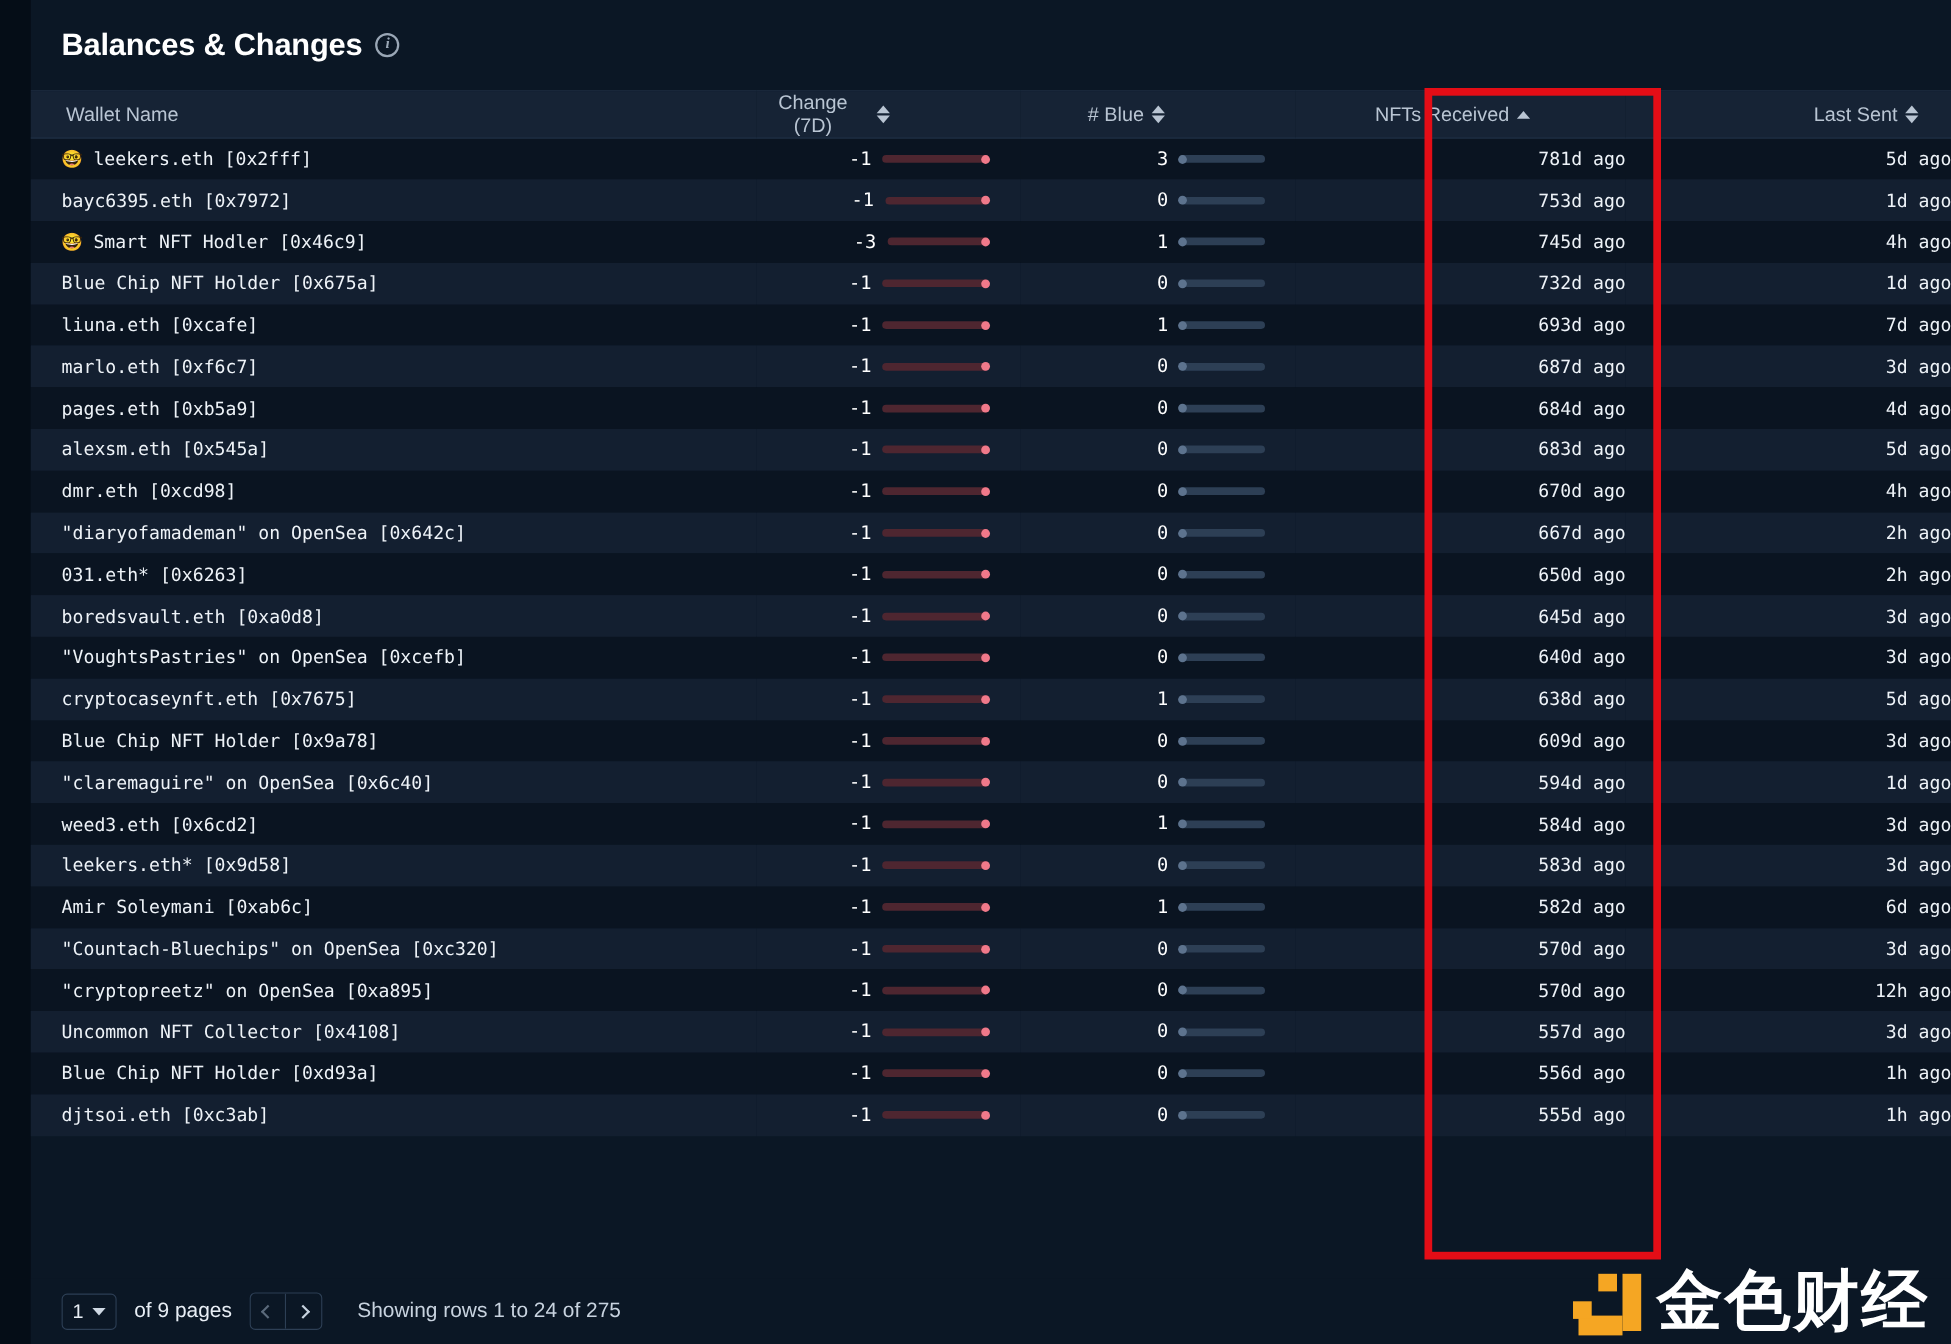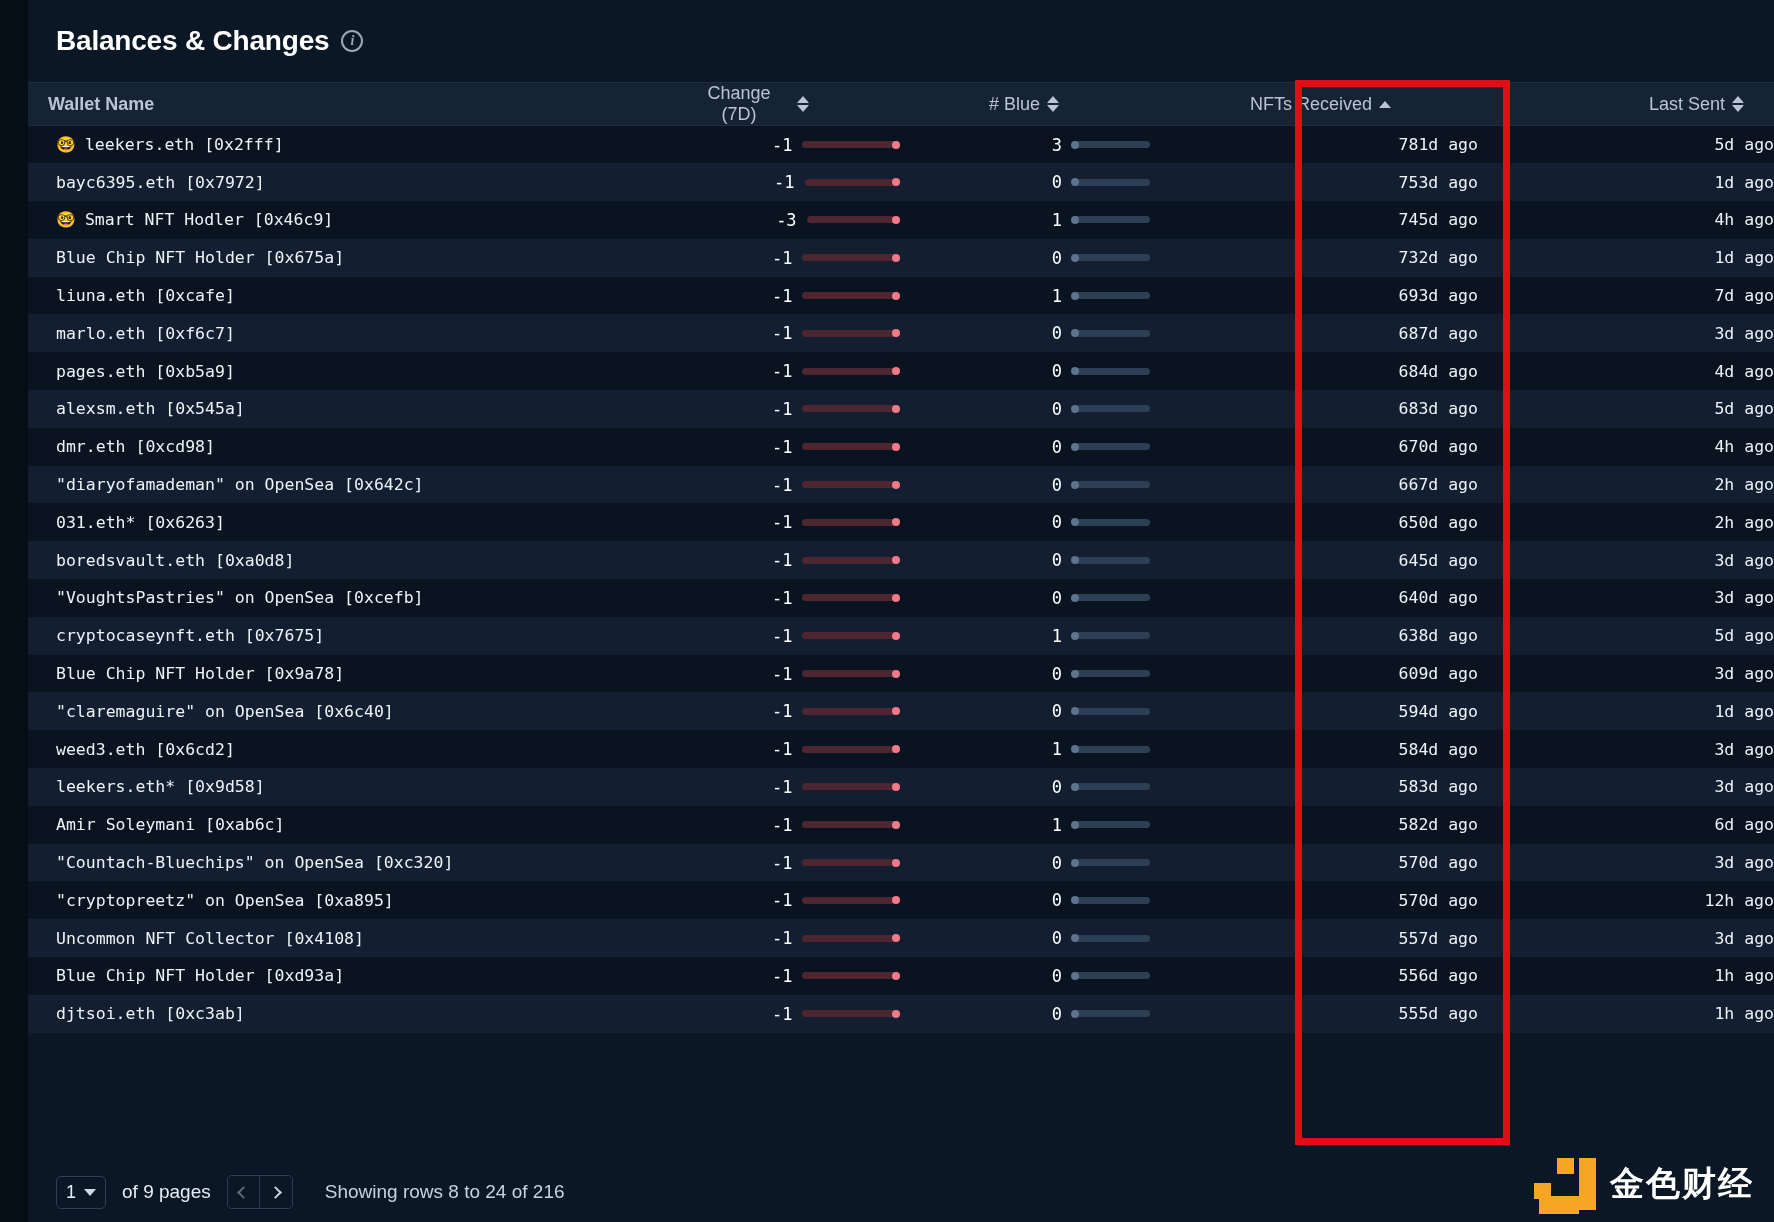--- a/index.html
+++ b/index.html
@@ -101,21 +101,21 @@
     font-size: 18px;
     font-weight: normal;
     color: #b9c5d3;
     padding: 0 0 0 0;
     border-top: 1px solid #1d2c40;
     border-bottom: 1px solid #1d2c40;
     vertical-align: middle;
   }
   .th-inner { display: flex; align-items: center; gap: 7px; }
   .th-inner.right { justify-content: flex-end; }
-  .th-pad-l { padding-left: 20px; font-weight: bold; }
+  .th-pad-l { padding-left: 32px; }
   .th-pad-r { padding-right: 30px; }
   .sort-ic { display: inline-flex; flex-direction: column; gap: 2px; cursor: pointer; }
   .tri-up, .tri-dn {
     width: 0; height: 0;
     border-left: 6px solid transparent;
     border-right: 6px solid transparent;
   }
   .tri-up { border-bottom: 7px solid #b9c5d3; }
   .tri-dn { border-top: 7px solid #b9c5d3; }
 
@@ -248,21 +248,21 @@
   }
   .wm-logo { position: relative; width: 62px; height: 62px; }
   .wm-logo i {
     position: absolute; display: block; background: #f5a623;
   }
   .wm-b1 { right: 0; top: 6px; width: 17px; height: 52px; }
   .wm-b2 { right: 17px; bottom: 0; width: 40px; height: 18px; }
   .wm-b3 { right: 22px; top: 6px; width: 17px; height: 16px; }
   .wm-b4 { right: 45px; top: 31px; width: 17px; height: 16px; }
   .wm-text {
-    font-size: 34px;
+    font-size: 60px;
     font-weight: bold;
     color: #ffffff;
     letter-spacing: 2px;
     font-family: "DejaVu Sans", sans-serif;
     line-height: 1;
   }
 </style>
 </head>
 <body>
 
@@ -1037,21 +1037,21 @@
       </div>
       <span class="of-pages">of 9 pages</span>
       <div class="nav-group">
         <button class="nav-btn disabled">
             <span class="arrow-l"></span>
           </button>
         <button class="nav-btn">
             <span class="arrow-r"></span>
           </button>
       </div>
-      <span class="showing">Showing rows 8 to 24 of 216</span>
+      <span class="showing">Showing rows 1 to 24 of 275</span>
     </div>
   </div>
 
   <div class="anno-box"></div>
 
   <div class="watermark">
     <span class="wm-logo">
       <i class="wm-b1"></i>
         <i class="wm-b2"></i>
         <i class="wm-b3"></i>

